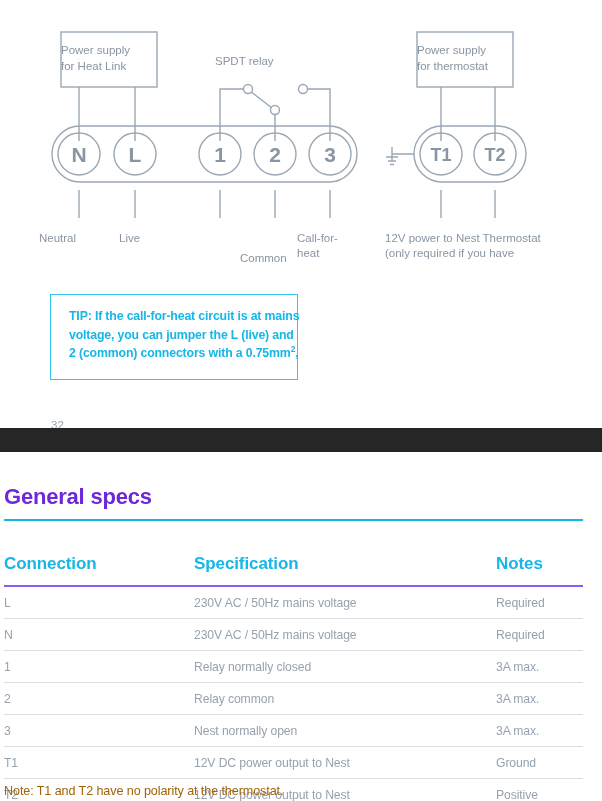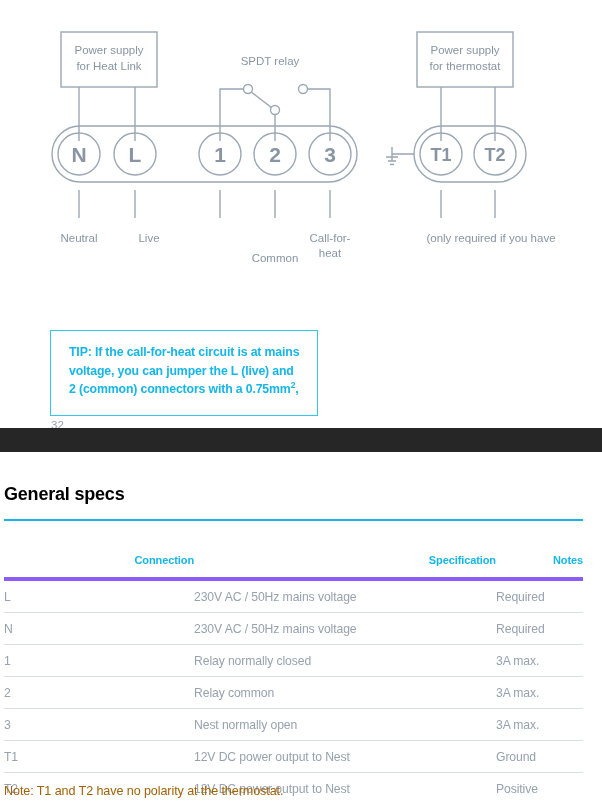--- a/index.html
+++ b/index.html
@@ -25,37 +25,36 @@
   }
   #wiring-svg {
     position: absolute;
     left: 0; top: 0;
   }
   .dg-text {
     position: absolute;
     color: #8995a3;
     font-size: 11.5px;
     line-height: 15px;
-    text-align: center;
+    text-align: left;
   }
   .dg-box-label {
     font-size: 11.5px;
     line-height: 15.5px;
   }
 
   
   #tip-box {
     position: absolute;
     left: 50px;
     top: 294px;
-    width: 268px;
+    width: 248px;
     height: 86px;
     border: 1.5px solid #35c6ef;
     box-sizing: border-box;
-    margin-top: 36px;
   }
   #tip-text {
     position: absolute;
     left: 18px;
     top: 12px;
     width: 280px;
     color: #16b6e6;
     font-size: 12.3px;
     font-weight: bold;
     line-height: 18.6px;
@@ -91,22 +90,22 @@
   #specs-section {
     position: absolute;
     left: 0;
     top: 452px;
     width: 602px;
   }
   #specs-heading {
     position: absolute;
     left: 4px;
     top: 32px;
-    color: #000000;
-    font-size: 18px;
+    color: #6d28d9;
+    font-size: 22px;
     font-weight: bold;
     letter-spacing: -0.2px;
     text-align: right;
   }
   #specs-rule {
     position: absolute;
     left: 4px;
     top: 67px;
     width: 579px;
     height: 1.5px;
@@ -119,26 +118,26 @@
     top: 102px;
     width: 579px;
     border-collapse: collapse;
     table-layout: fixed;
   }
   #specs-table col.c-conn { width: 190px; }
   #specs-table col.c-spec { width: 302px; }
   #specs-table col.c-note { width: 87px; }
 
   #specs-table th {
-    text-align: right;
+    text-align: left;
     color: #16b6e6;
-    font-size: 11px;
+    font-size: 17px;
     font-weight: bold;
     padding: 0 0 11px 0;
-    border-bottom: 4px solid #8b5cf6;
+    border-bottom: 2px solid #8b5cf6;
     letter-spacing: -0.1px;
   }
   #specs-table td {
     text-align: left;
     color: #97a2ae;
     font-size: 12.2px;
     padding: 9px 0 8px 0;
     border-bottom: 1px solid #d7dde3;
     letter-spacing: -0.1px;
   }
@@ -234,20 +233,21 @@
 
 
   <div class="dg-text" style="left:240px; top:231px; width:70px;margin-top:20px;">Common</div>
 
   <div class="dg-text" style="left:297px; top:231px; width:66px;">
     <div>Call-for-</div>
     <div>heat</div>
   </div>
 
   <div class="dg-text" style="left:385px; top:231px; width:212px;">
+    <div>12V power to Nest Thermostat</div>
     <div>(only required if you have</div>
   </div>
 
   <div id="tip-box">
     <div id="tip-text">
       <div>TIP: If the call-for-heat circuit is at mains</div>
       <div>voltage, you can jumper the L (live) and</div>
       <div><span>2 (common) connectors with a 0.75mm</span><sup>2</sup><span>,</span></div>
     </div>
   </div>

